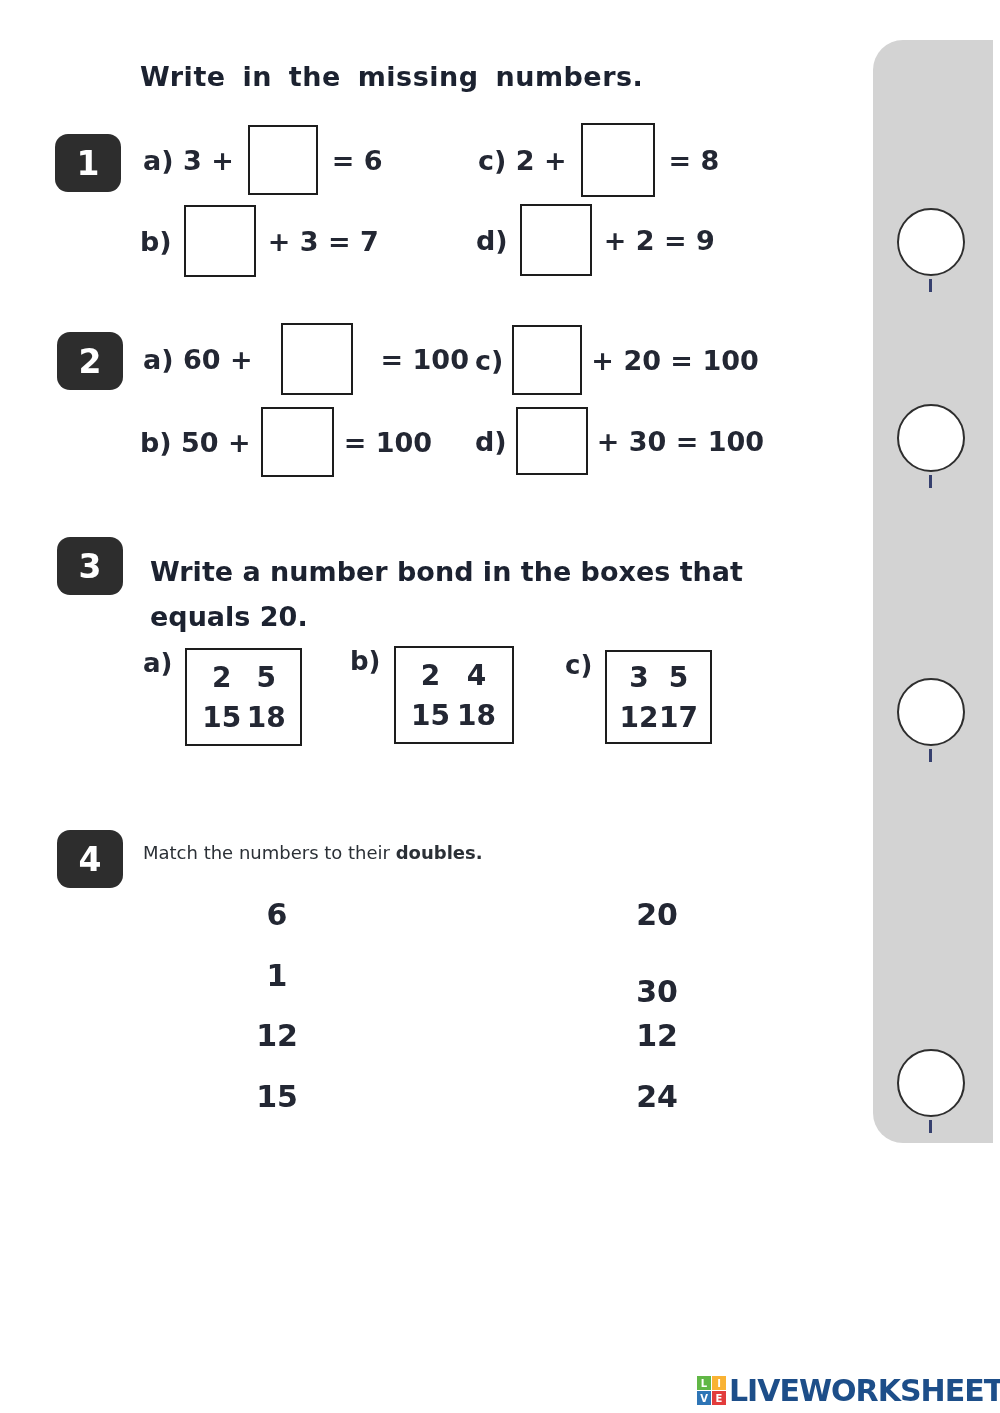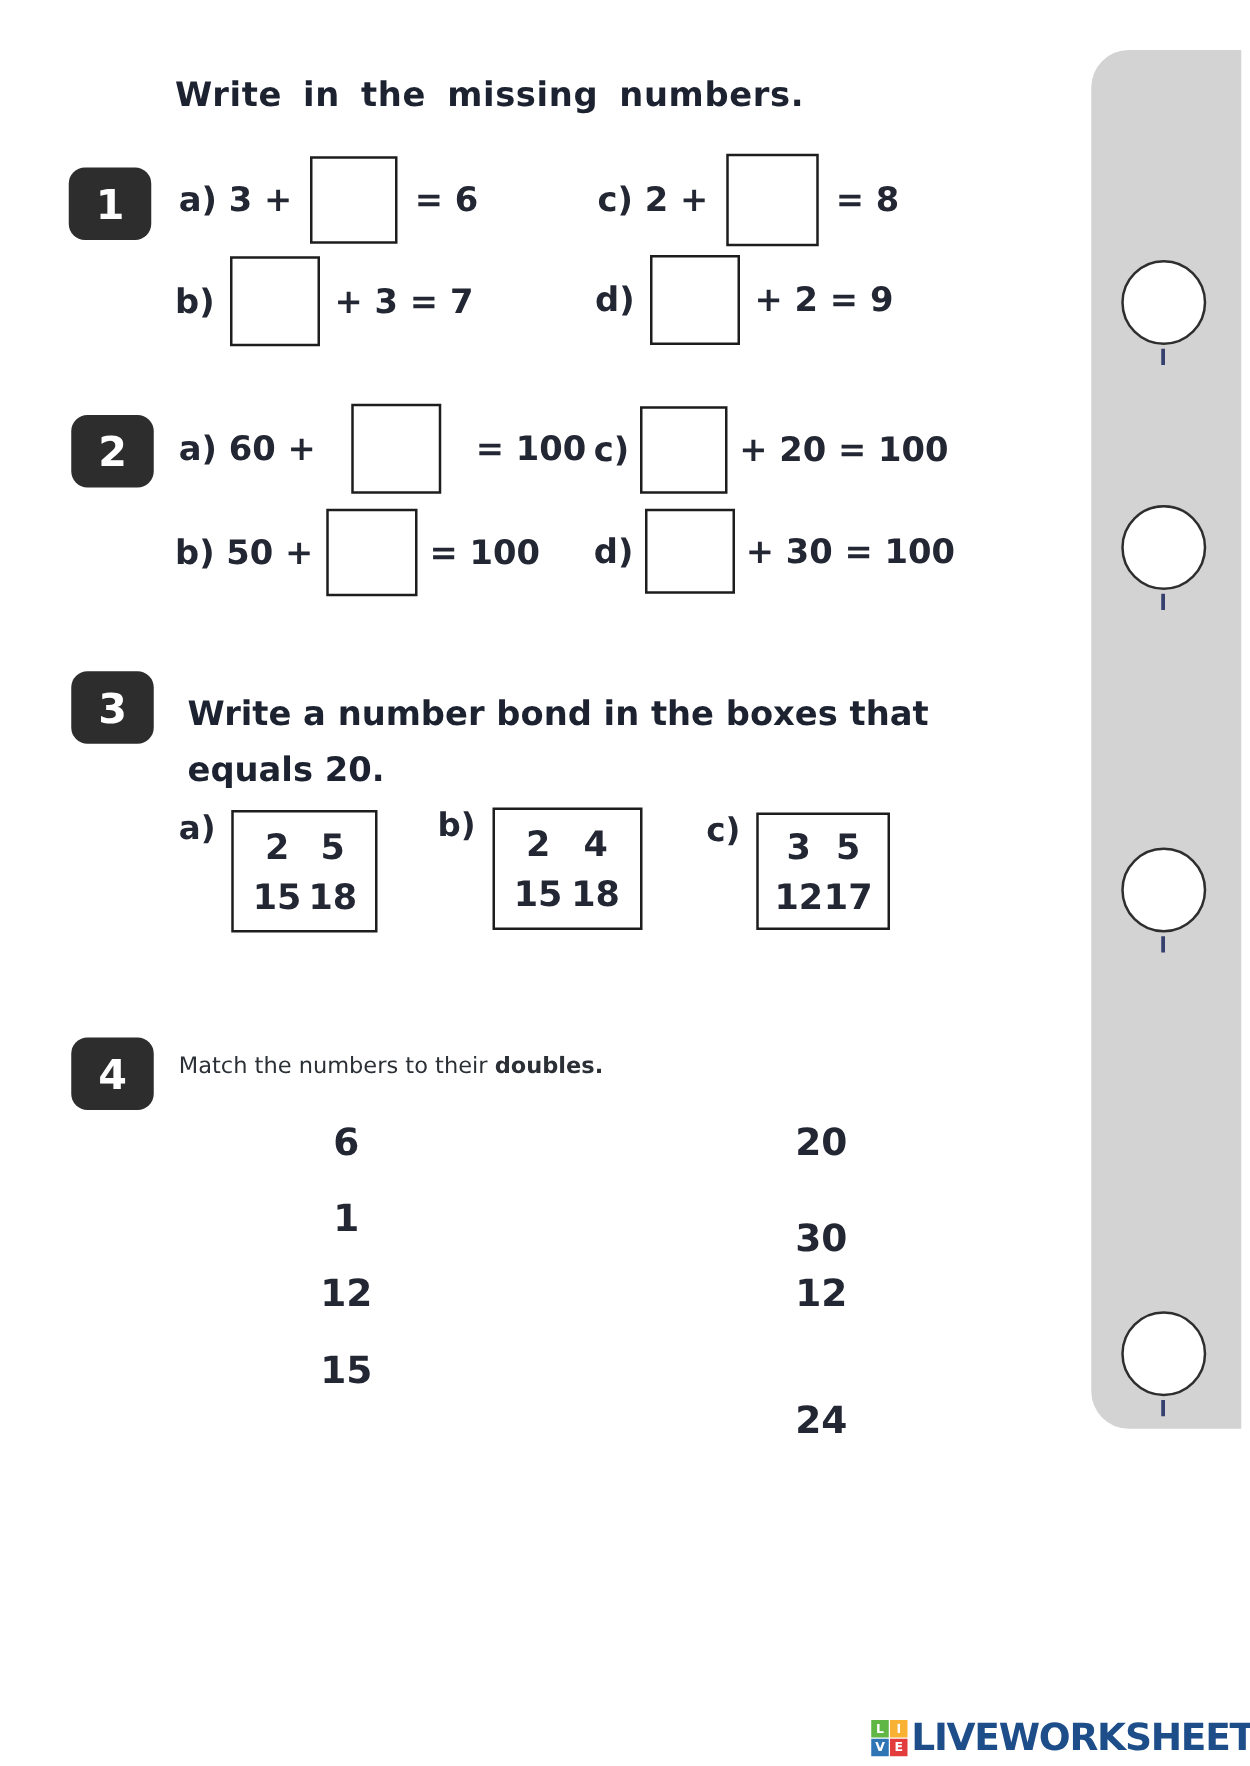--- a/index.html
+++ b/index.html
@@ -173,21 +173,21 @@
   </div>
 
   <div class="match-num" style="left:245px; top:897px;">6</div>
   <div class="match-num" style="left:245px; top:958px;">1</div>
   <div class="match-num" style="left:245px; top:1018px;">12</div>
   <div class="match-num" style="left:245px; top:1079px;">15</div>
 
   <div class="match-num" style="left:625px; top:897px;">20</div>
   <div class="match-num" style="left:625px; top:958px;margin-top:16px;">30</div>
   <div class="match-num" style="left:625px; top:1018px;">12</div>
-  <div class="match-num" style="left:625px; top:1119px;">24</div>
+  <div class="match-num" style="left:625px; top:1079px;">24</div>
 
   <div class="score-panel"></div>
 
   <div class="score-circle" style="top:208px;"></div>
   <div class="caret-tick" style="top:279px;"></div>
 
   <div class="score-circle" style="top:404px;"></div>
   <div class="caret-tick" style="top:475px;"></div>
 
   <div class="score-circle" style="top:678px;"></div>

